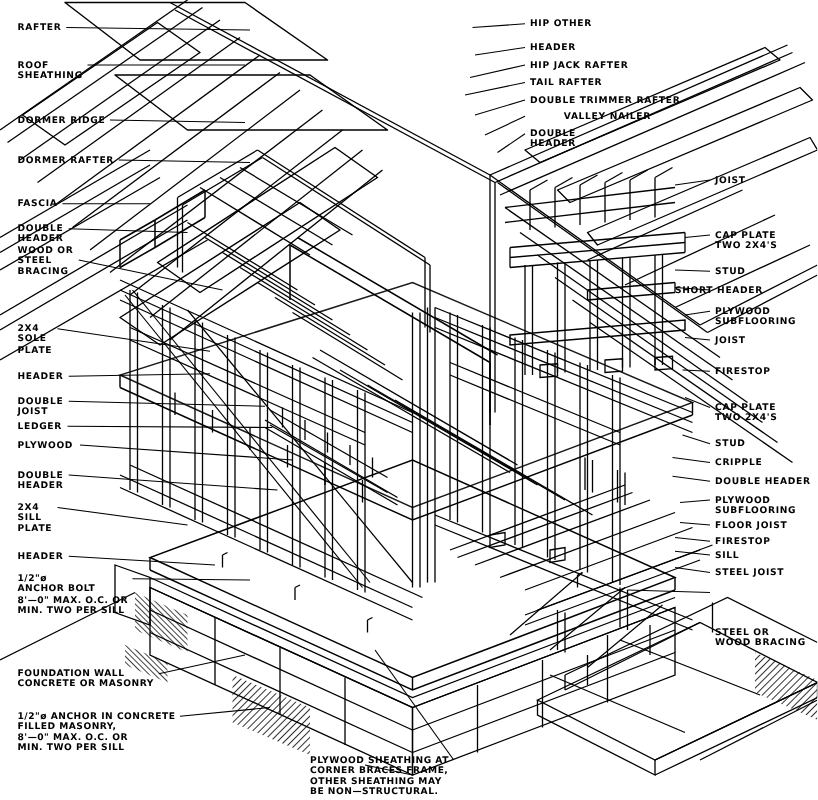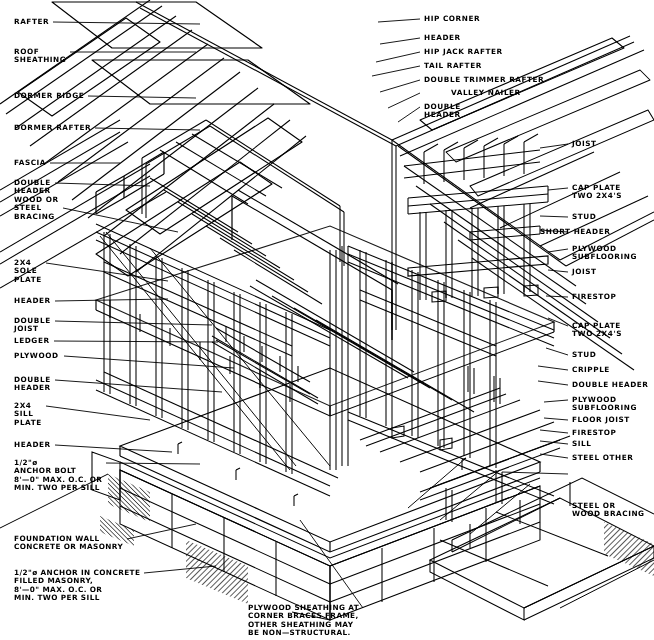--- a/index.html
+++ b/index.html
@@ -527,21 +527,21 @@
 8'—0" MAX. O.C. OR
 MIN. TWO PER SILL</div>
       <div class="lbl r note" style="left: 14px; top: 535px;">FOUNDATION WALL
 CONCRETE OR MASONRY</div>
       <div class="lbl r note" style="left: 14px; top: 569px;">1/2"ø ANCHOR IN CONCRETE
 FILLED MASONRY,
 8'—0" MAX. O.C. OR
 MIN. TWO PER SILL</div>
     </div>
   <div id="labels-right-host">
-      <div class="lbl r" style="left: 424px; top: 15px;">HIP CORNER</div>
+      <div class="lbl r" style="left: 424px; top: 15px;">HIP OTHER</div>
       <div class="lbl r" style="left: 424px; top: 34px;">HEADER</div>
       <div class="lbl r" style="left: 424px; top: 48px;">HIP JACK RAFTER</div>
       <div class="lbl r" style="left: 424px; top: 62px;">TAIL RAFTER</div>
       <div class="lbl r" style="left: 424px; top: 76px; text-align: center;">DOUBLE TRIMMER RAFTER</div>
       <div class="lbl r" style="left: 424px; top: 89px; margin-left: 27px;">VALLEY NAILER</div>
       <div class="lbl r" style="left: 424px; top: 103px;">DOUBLE
 HEADER</div>
       <div class="lbl r" style="left: 572px; top: 140px;">JOIST</div>
       <div class="lbl r" style="left: 572px; top: 184px;">CAP PLATE
 TWO 2X4'S</div>
@@ -554,21 +554,21 @@
       <div class="lbl r" style="left: 572px; top: 322px;">CAP PLATE
 TWO 2X4'S</div>
       <div class="lbl r" style="left: 572px; top: 351px;">STUD</div>
       <div class="lbl r" style="left: 572px; top: 366px; text-align: center;">CRIPPLE</div>
       <div class="lbl r" style="left: 572px; top: 381px;">DOUBLE HEADER</div>
       <div class="lbl r" style="left: 572px; top: 396px;">PLYWOOD
 SUBFLOORING</div>
       <div class="lbl r" style="left: 572px; top: 416px;">FLOOR JOIST</div>
       <div class="lbl r" style="left: 572px; top: 429px;">FIRESTOP</div>
       <div class="lbl r" style="left: 572px; top: 440px;">SILL</div>
-      <div class="lbl r" style="left: 572px; top: 454px;">STEEL OTHER</div>
+      <div class="lbl r" style="left: 572px; top: 454px;">STEEL JOIST</div>
       <div class="lbl r" style="left: 572px; top: 470px; margin-top: 32px;">STEEL OR
 WOOD BRACING</div>
     </div>
   <div id="notes-bottom-host">
       <div class="lbl r note" style="left: 248px; top: 604px;">PLYWOOD SHEATHING AT
 CORNER BRACES FRAME,
 OTHER SHEATHING MAY
 BE NON—STRUCTURAL.</div>
     </div>
 

